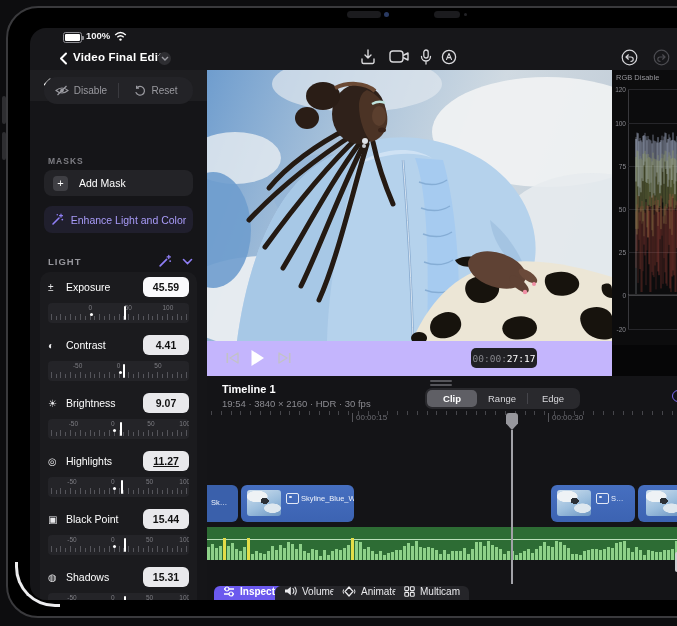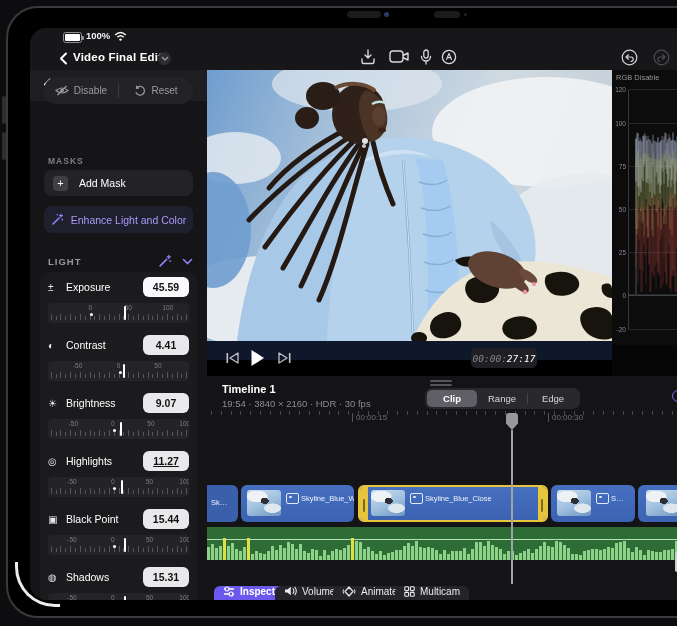--- a/index.html
+++ b/index.html
@@ -58,21 +58,21 @@
   
   #viewer{position:absolute;left:177px;top:42px;width:405px;height:271px;background:#000;}
   #scope{position:absolute;left:582px;top:42px;width:65px;height:275px;background:#0c0c0d;}
   #scope .sc-title{position:absolute;left:4px;top:3px;font-size:7.5px;color:#96969b;}
   .sc-lab{position:absolute;right:51px;transform:translateY(-50%);font-size:6.5px;color:#8a8a90;}
   .sc-grid{position:absolute;left:16px;right:0;height:1px;background:#26262a;}
   .sc-axis{position:absolute;left:16px;top:19px;width:1px;height:241px;background:#38383c;}
   #scope-wave{position:absolute;left:0;top:0;}
   #under-scope{position:absolute;left:582px;top:317px;width:65px;height:31px;background:#060607;}
   
-  #transport{position:absolute;left:177px;top:313px;width:405px;height:19px;background:#0f172a;font-style:italic;}
+  #transport{position:absolute;left:177px;top:313px;width:405px;height:35px;background:#c4b5fd;}
   .tc-pill{position:absolute;left:264px;top:7px;width:66px;height:20px;background:#202024;border-radius:5px;
     display:flex;align-items:center;justify-content:center;font-family:"DejaVu Sans Mono",monospace;font-size:9.5px;}
   .tc-dim{color:#85858b;} .tc-bright{color:#fff;}
   
   #timeline{position:absolute;left:177px;top:348px;width:470px;height:224px;background:#141417;}
   .grab{position:absolute;left:223px;top:4px;width:22px;height:2px;background:#55555a;border-radius:1px;}
   .tl-name{position:absolute;left:15px;top:7px;font-size:11px;font-weight:bold;color:#fff;}
   .tl-meta{position:absolute;left:15px;top:22px;font-size:9.5px;color:#8b8b91;}
   .seg{position:absolute;left:218px;top:12px;width:155px;height:21px;background:#29292d;border-radius:7px;
     display:flex;align-items:center;padding:0 2px;box-sizing:border-box;}
@@ -770,31 +770,20 @@
       <div class="ph-line"></div>
 
       <div class="clip" style="left:0;width:31px;border-radius:0 6px 6px 0;background:#3a60ab;">
         <span class="lbl" style="left:4px;top:13px;">Sk…</span>
       </div>
       <div class="clip" style="left:34px;width:113px;">
         <div class="thumb" style="left:6px;"></div>
         <div class="pic-ico" style="left:45px;"></div>
         <span class="lbl" style="left:60px;top:9px;">Skyline_Blue_Wide</span>
       </div>
-      <div class="clip" style="left:151px;width:190px;border:2.5px solid #e6c53e;box-sizing:border-box;">
-        <div class="sel-cap" style="left:0;">
-            <i></i>
-          </div>
-        <div class="sel-cap" style="right:0;">
-            <i></i>
-          </div>
-        <div class="thumb" style="left:11px;top:3px;"></div>
-        <div class="pic-ico" style="left:50px;top:6px;"></div>
-        <span class="lbl" style="left:65px;top:7px;">Skyline_Blue_Close</span>
-      </div>
       <div class="clip" style="left:344px;width:84px;">
         <div class="thumb" style="left:6px;"></div>
         <div class="pic-ico" style="left:45px;"></div>
         <span class="lbl" style="left:60px;top:9px;">S…</span>
       </div>
       <div class="clip" style="left:431px;width:39px;border-radius:6px 0 0 6px;">
         <div class="thumb" style="left:8px;"></div>
       </div>
 
       <div id="audio">

